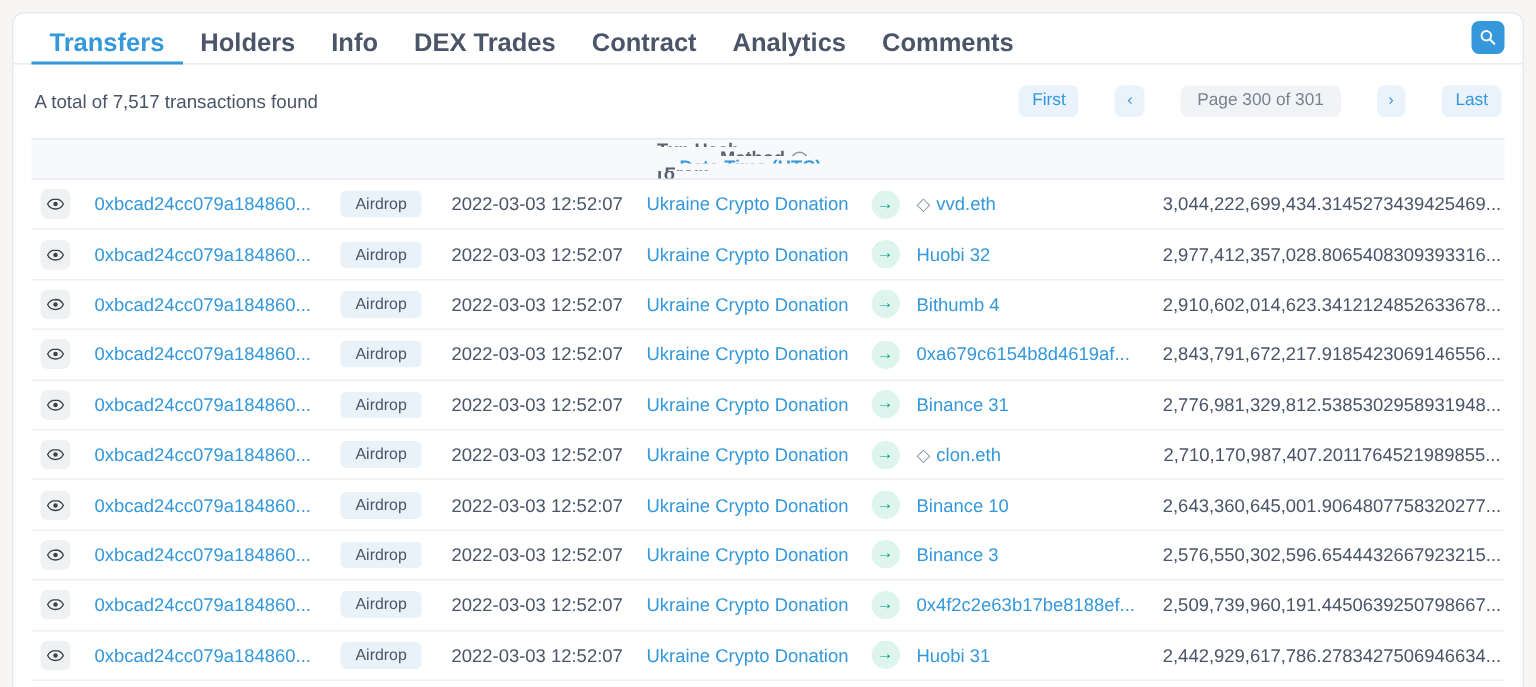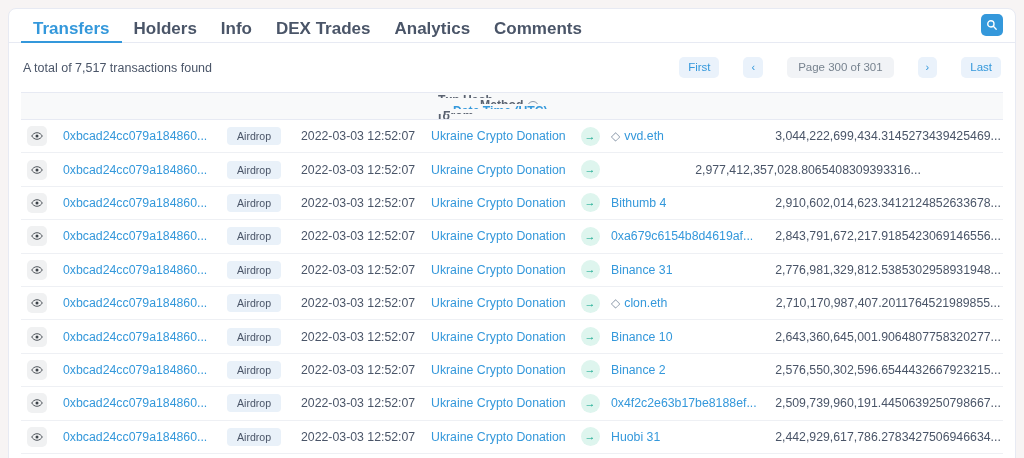--- a/index.html
+++ b/index.html
@@ -156,20 +156,21 @@
 </head>
 <body>
 
 <div class="card">
 
   <div class="tabbar">
     <div class="tab active">Transfers</div>
     <div class="tab">Holders</div>
     <div class="tab">Info</div>
     <div class="tab">DEX Trades</div>
+    <div class="tab">Contract</div>
     <div class="tab">Analytics</div>
     <div class="tab">Comments</div>
     <button class="search-btn">
       <span style="display:flex;">
         <svg width="12" height="12" viewBox="0 0 16 16">
             <circle cx="6.5" cy="6.5" r="4.2" fill="none" stroke="#ffffff" stroke-width="1.8"></circle>
             <line x1="9.8" y1="9.8" x2="13.6" y2="13.6" stroke="#ffffff" stroke-width="1.8" stroke-linecap="round"></line>
           </svg>
       </span>
     </button>
@@ -234,20 +235,24 @@
         </span>
       </button>
     </div>
     <div class="td col-hash"><a class="link">0xbcad24cc079a184860...</a></div>
     <div class="td col-method"><span class="badge">Airdrop</span></div>
     <div class="td col-date"><span class="date-text">2022-03-03 12:52:07</span></div>
     <div class="td col-from"><a class="link">Ukraine Crypto Donation</a></div>
     <div class="td col-arrow">
             <span class="arrow-circle">→</span>
           </div>
+    <div class="td col-to">
+
+      <a class="link">Huobi 32</a>
+    </div>
     <div class="td col-qty"><span class="qty-text">2,977,412,357,028.8065408309393316...</span></div>
   </div>
 
   <div class="tr">
     <div class="td col-eye">
       <button class="eye-btn">
         <span style="display:flex;">
           <svg width="12" height="12" viewBox="0 0 16 16">
                   <path d="M8 3.6C4.7 3.6 2 5.9 1 8c1 2.1 3.7 4.4 7 4.4S14 10.1 15 8c-1-2.1-3.7-4.4-7-4.4z" fill="none" stroke="#3b4248" stroke-width="1.2"></path>
                   <circle cx="8" cy="8" r="2" fill="#3b4248"></circle>
@@ -382,21 +387,21 @@
     </div>
     <div class="td col-hash"><a class="link">0xbcad24cc079a184860...</a></div>
     <div class="td col-method"><span class="badge">Airdrop</span></div>
     <div class="td col-date"><span class="date-text">2022-03-03 12:52:07</span></div>
     <div class="td col-from"><a class="link">Ukraine Crypto Donation</a></div>
     <div class="td col-arrow">
             <span class="arrow-circle">→</span>
           </div>
     <div class="td col-to">
 
-      <a class="link">Binance 2</a>
+      <a class="link">Binance 3</a>
     </div>
     <div class="td col-qty"><span class="qty-text">2,576,550,302,596.6544432667923215...</span></div>
   </div>
 
   <div class="tr">
     <div class="td col-eye">
       <button class="eye-btn">
         <span style="display:flex;">
           <svg width="12" height="12" viewBox="0 0 16 16">
                   <path d="M8 3.6C4.7 3.6 2 5.9 1 8c1 2.1 3.7 4.4 7 4.4S14 10.1 15 8c-1-2.1-3.7-4.4-7-4.4z" fill="none" stroke="#3b4248" stroke-width="1.2"></path>

